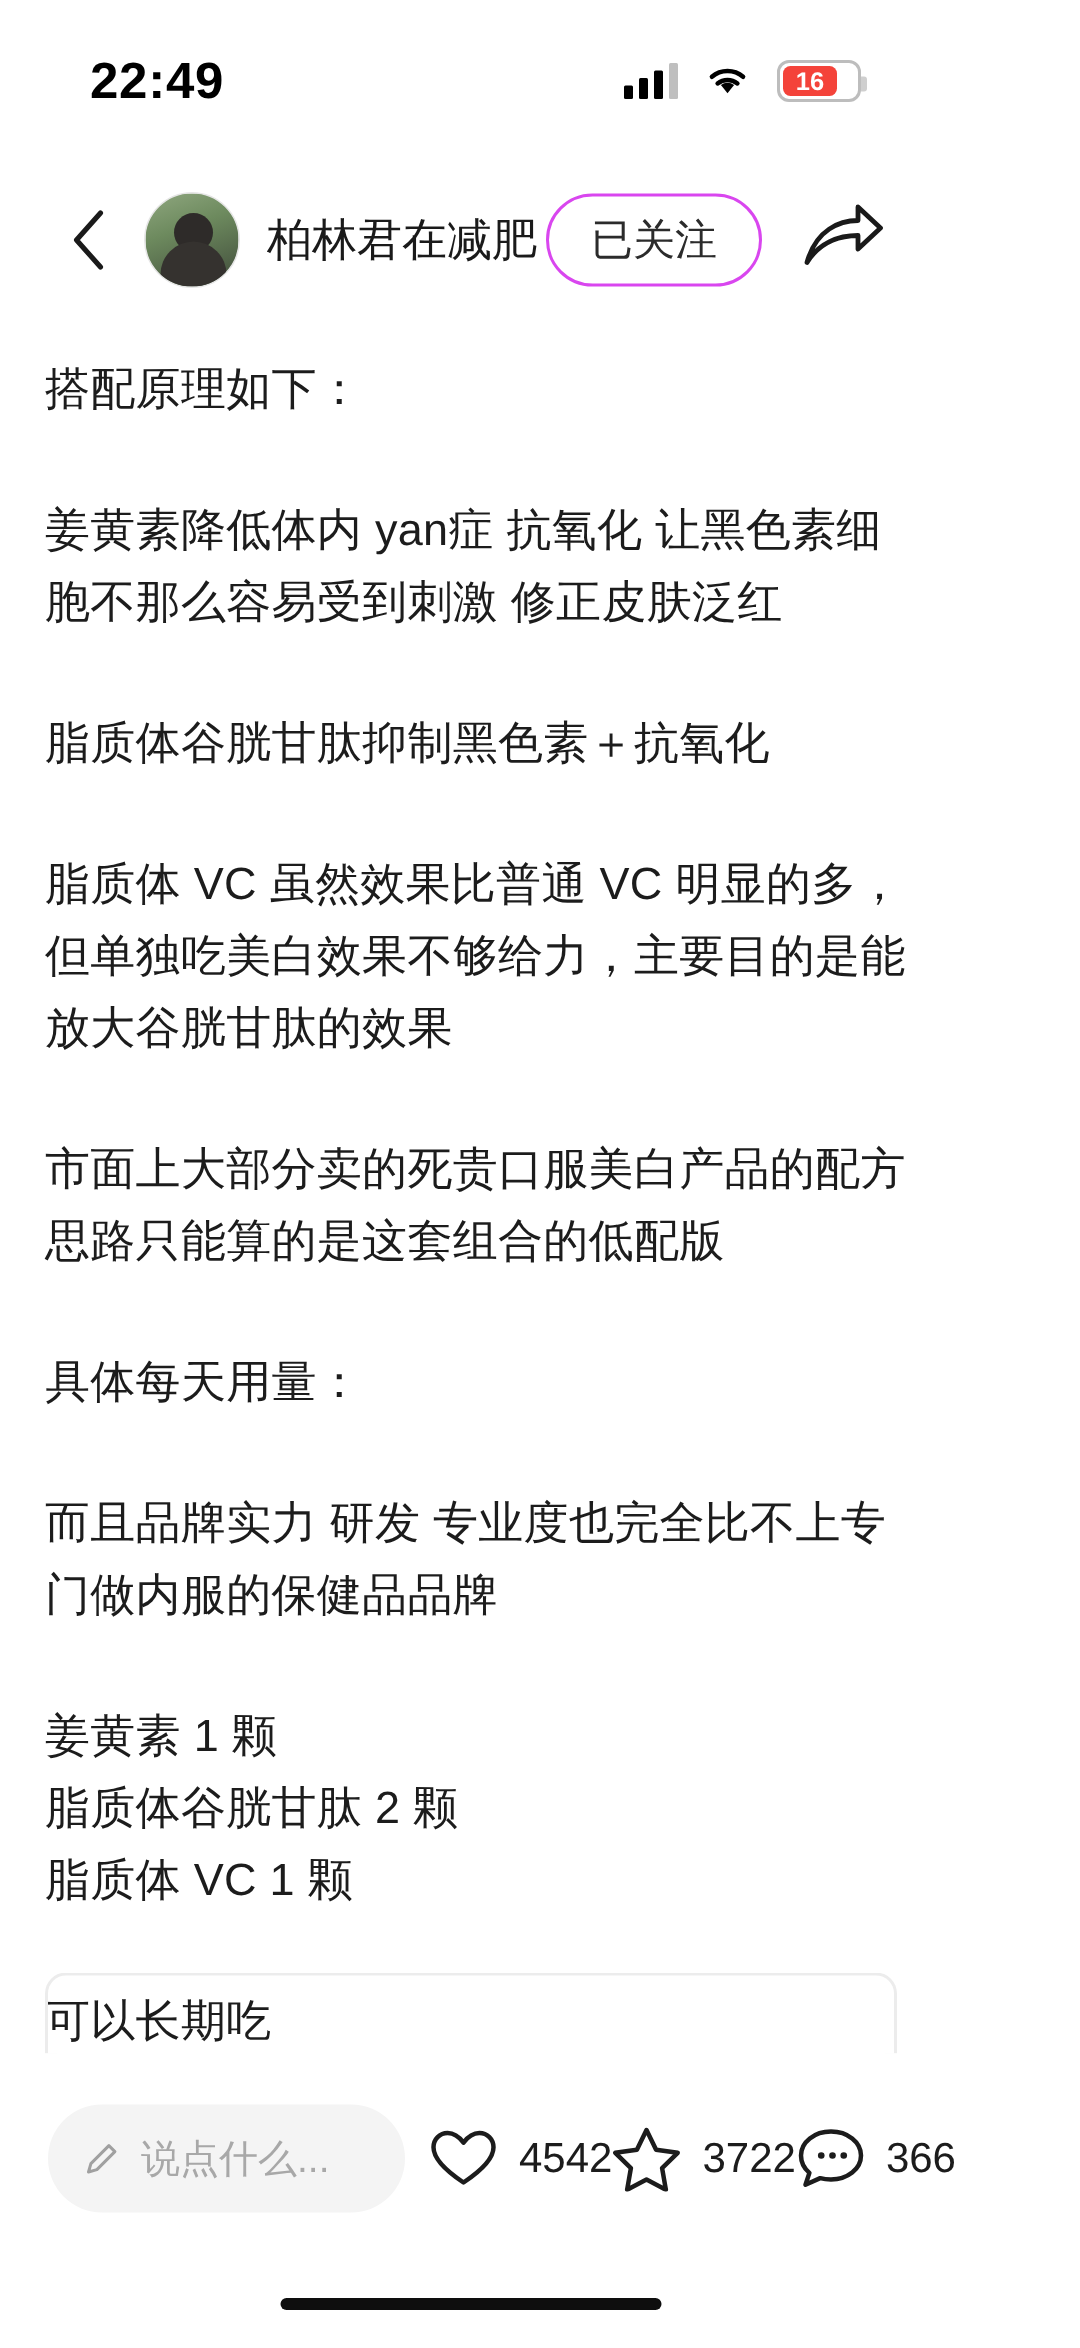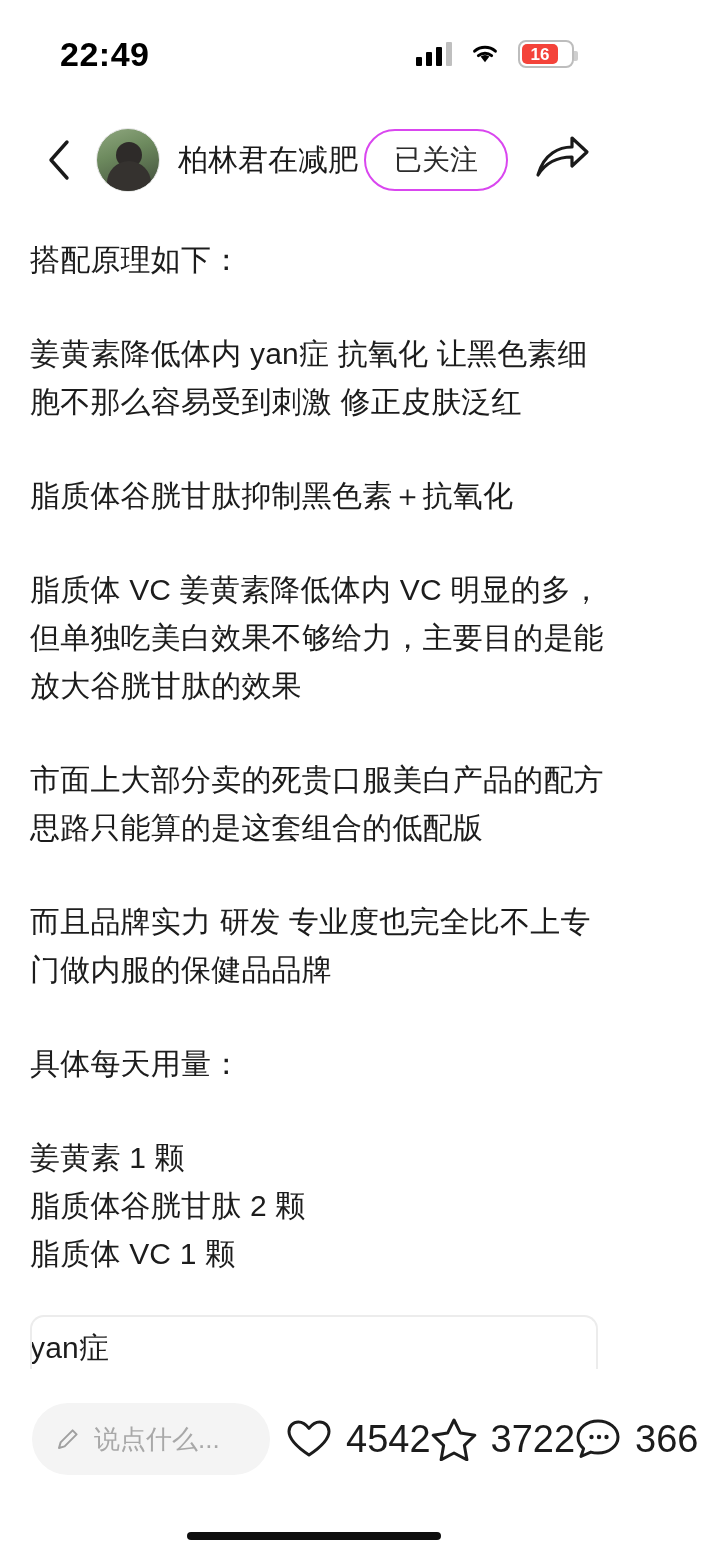--- a/index.html
+++ b/index.html
@@ -239,21 +239,21 @@
     align-items: center;
     justify-content: space-around;
     padding-left: 16px;
   }
   .action {
     display: flex;
     align-items: center;
     gap: 14px;
   }
   .action .num {
-    font-size: 38px;
+    font-size: 28px;
     color: #1c1c1c;
   }
 
   
   .home-indicator-area {
     flex: 0 0 58px;
     display: flex;
     align-items: center;
     justify-content: center;
   }
@@ -310,30 +310,30 @@
       <svg width="56" height="50" viewBox="0 0 56 50">
         <path d="M4 40 C10 18 26 12 38 12 L38 3 L53 17 L38 31 L38 22 C25 22 12 27 4 40 Z" fill="none" stroke="#1a1a1a" stroke-width="3.2" stroke-linejoin="round" stroke-linecap="round"></path>
       </svg>
     </div>
   </div>
 
   <div class="content">
     <div class="para">搭配原理如下：</div>
     <div class="para">姜黄素降低体内 yan症 抗氧化 让黑色素细胞不那么容易受到刺激 修正皮肤泛红</div>
     <div class="para">脂质体谷胱甘肽抑制黑色素＋抗氧化</div>
-    <div class="para">脂质体 VC 姜黄素降低体内 VC 明显的多，但单独吃美白效果不够给力，主要目的是能放大谷胱甘肽的效果</div>
+    <div class="para">脂质体 VC 虽然效果比普通 VC 明显的多，但单独吃美白效果不够给力，主要目的是能放大谷胱甘肽的效果</div>
     <div class="para">市面上大部分卖的死贵口服美白产品的配方思路只能算的是这套组合的低配版</div>
+    <div class="para">具体每天用量：</div>
     <div class="para">而且品牌实力 研发 专业度也完全比不上专门做内服的保健品品牌</div>
-    <div class="para">具体每天用量：</div>
     <div class="list-block">
       <div class="para list-line">姜黄素 1 颗</div>
       <div class="para list-line">脂质体谷胱甘肽 2 颗</div>
       <div class="para list-line">脂质体 VC 1 颗</div>
     </div>
-    <div class="para">yan症</div>
+    <div class="para">可以长期吃</div>
     <div class="content-divider"></div>
   </div>
 
   <div class="bottombar">
     <div class="comment-input">
       <svg width="28" height="28" viewBox="0 0 28 28">
         <path d="M5 23 L6.6 17.4 L18.6 5.4 L22.6 9.4 L10.6 21.4 Z" fill="none" stroke="#a0a0a0" stroke-width="2" stroke-linejoin="round"></path>
       </svg>
       <span class="ph">说点什么...</span>
     </div>

